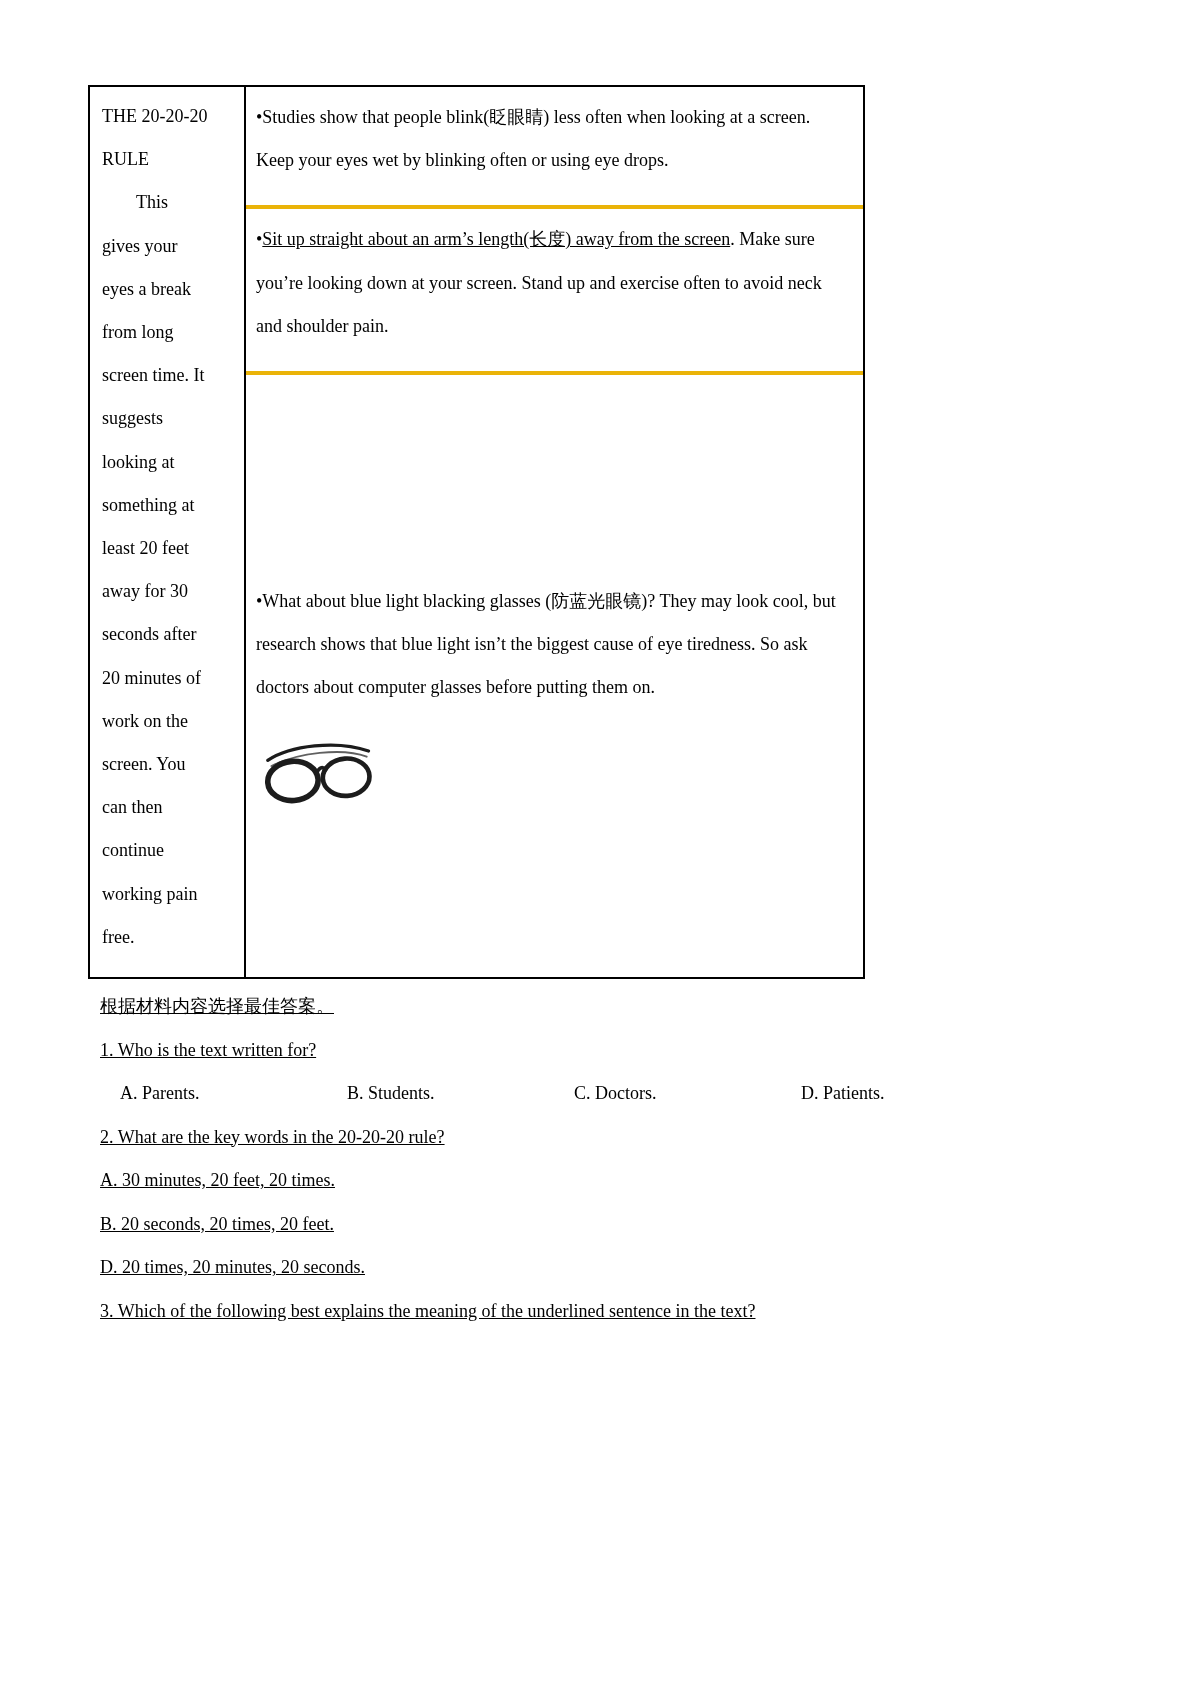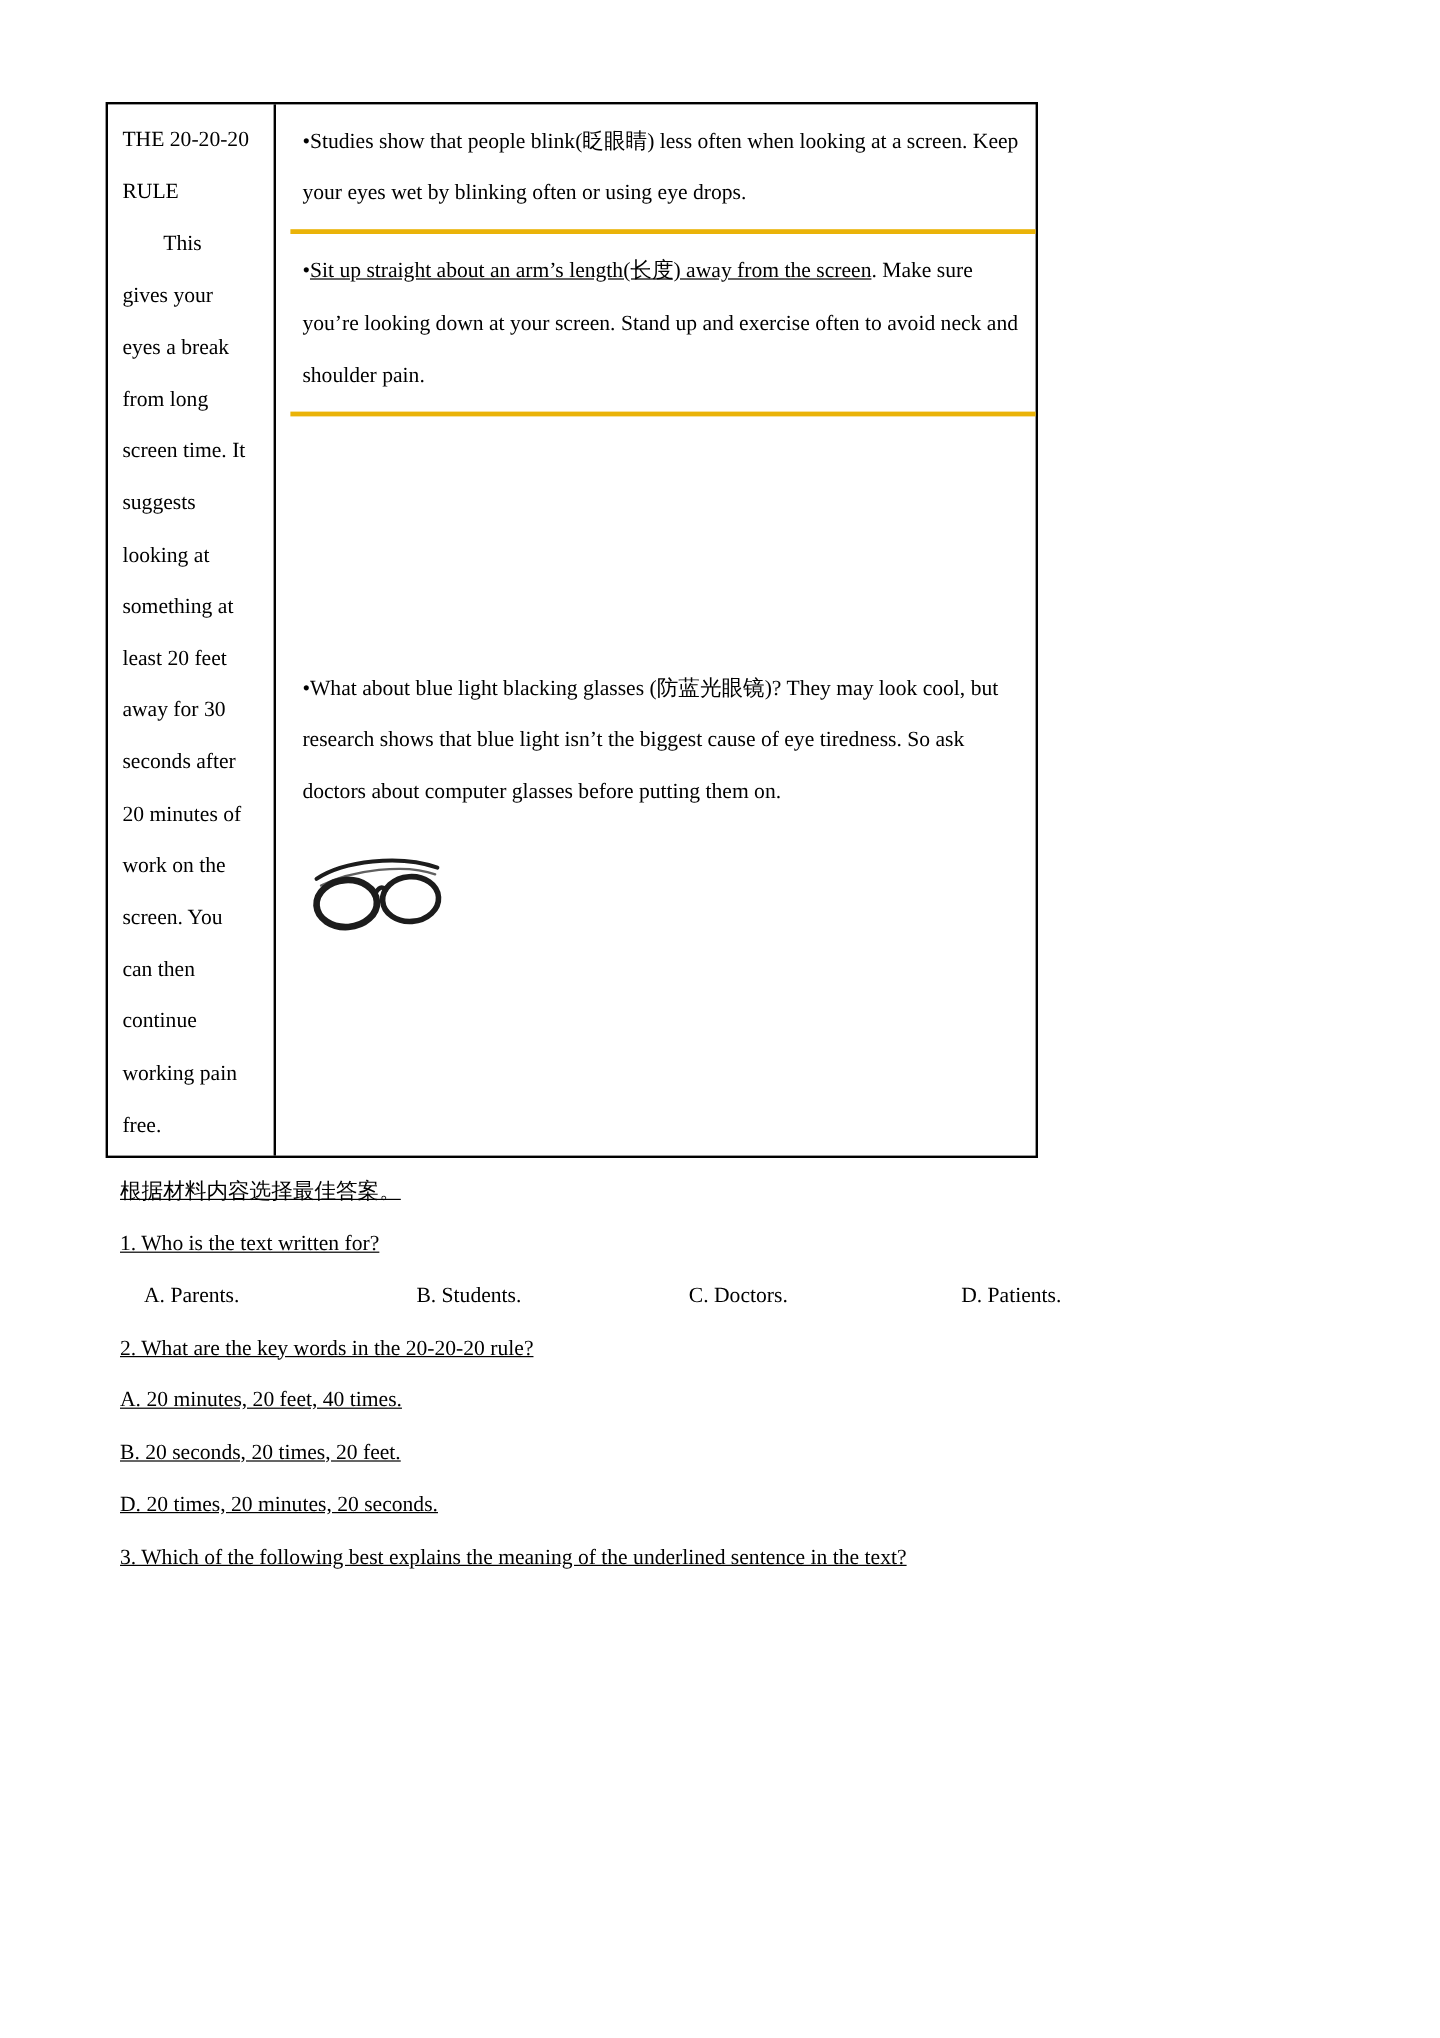--- a/index.html
+++ b/index.html
@@ -21,40 +21,39 @@
     padding: 85px 60px 0 88px;
   }
 
   
   .rtable {
     display: flex;
     width: 777px;
     border: 2px solid #000;
   }
   .left-cell {
-    width: 140px;
+    width: 156px;
     border-right: 2px solid #000;
-    padding: 8px 4px 4px 12px;
+    padding: 8px 4px 18px 12px;
   }
   .lline {
     line-height: 43.2px;
     white-space: nowrap;
   }
   .lline.indent { text-indent: 34px; }
 
   .right-col {
     flex: 1;
     display: flex;
     flex-direction: column;
     min-width: 0;
   }
   .cell {
-    padding: 9px 14px 9px 10px;
+    padding: 9px 14px 23px 10px;
     line-height: 43.2px;
-    margin-left: 12px;
   }
   .cell + .cell { border-top: 4px solid #eab308; }
   .cell-3 {
     flex: 1;
     padding-top: 205px;
   }
   .underline { text-decoration: underline; }
 
   .glasses-wrap { margin: 8px 0 0 8px; line-height: 0; }
 
@@ -129,20 +128,20 @@
 
     <div class="qline">1. Who is the text written for?</div>
     <div class="options-row">
       <span class="opt">A. Parents.</span>
       <span class="opt">B. Students.</span>
       <span class="opt">C. Doctors.</span>
       <span class="opt">D. Patients.</span>
     </div>
 
     <div class="qline">2. What are the key words in the 20-20-20 rule?</div>
-    <div class="qline">A. 20 minutes, 20 feet, 40 times.</div>
+    <div class="qline">A. 30 minutes, 20 feet, 20 times.</div>
     <div class="qline">B. 20 seconds, 20 times, 20 feet.</div>
     <div class="qline">D. 20 times, 20 minutes, 20 seconds.</div>
 
     <div class="qline">3. Which of the following best explains the meaning of the underlined sentence in the text?</div>
   </div>
 
 </div>
 
 </body></html>

